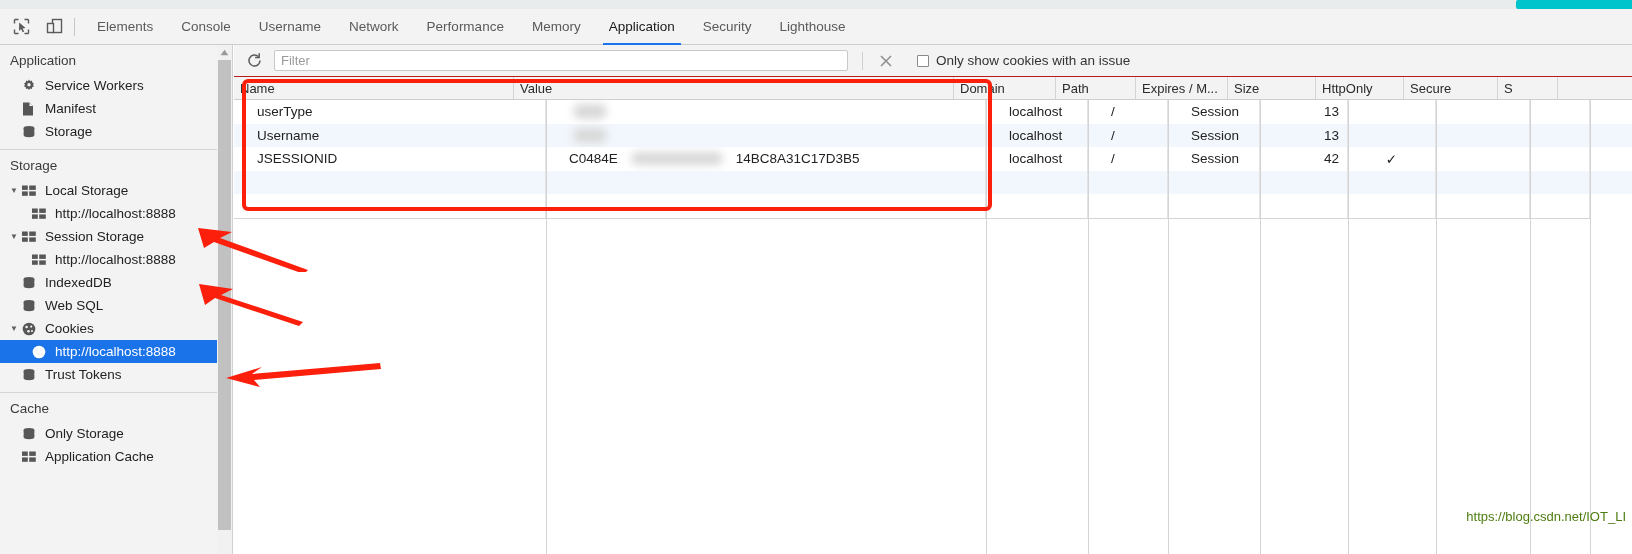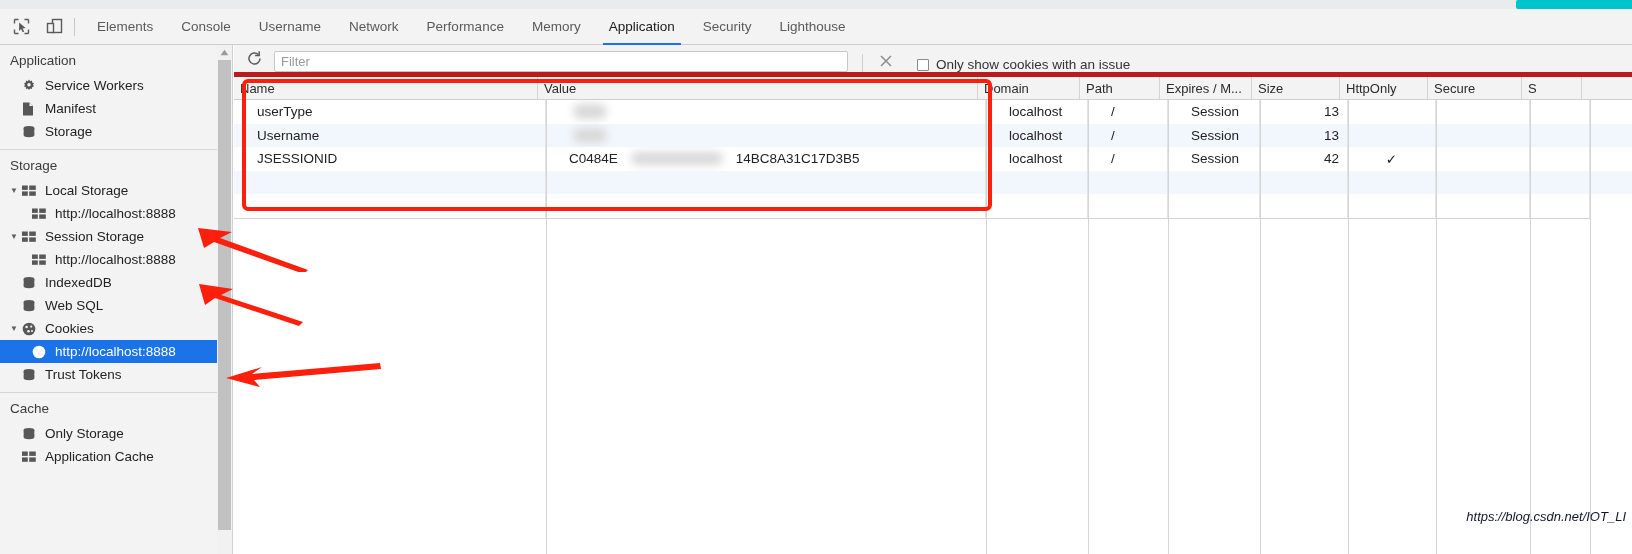--- a/index.html
+++ b/index.html
@@ -64,22 +64,22 @@
   }
   .side-scroll .thumb {
     position:absolute; left:1px; top:15px; width:13px; height:470px; background:#c1c1c1;
   }
 
   
   .panel { position:absolute; left:234px; top:45px; width:1398px; height:509px; background:#fff; }
 
   .filterbar {
     position:absolute; left:0; top:0; width:1398px; height:32px;
-    background:#f3f3f3; border-bottom:5px solid #b91c1c;
-    display:flex; align-items:flex-end;
+    background:#f3f3f3; border-bottom:1px solid #b91c1c;
+    display:flex; align-items:center;
   }
   .refresh-btn { width:28px; height:28px; margin-left:6px; display:flex; align-items:center; justify-content:center; }
   .filter-input {
     width:574px; height:21px; margin-left:6px;
     border:1px solid #c8c8c8; background:#fff; border-radius:2px;
     font-size:13px; color:#333; padding:0 6px; font-family:"Liberation Sans", sans-serif;
   }
   .filter-input::placeholder { color:#9a9a9a; }
   .fb-sep { width:1px; height:18px; background:#cfcfcf; margin:0 12px 0 14px; }
   .clear-btn { width:22px; height:22px; display:flex; align-items:center; justify-content:center; }
@@ -118,21 +118,21 @@
   }
 
   
   .redbox {
     position:absolute; border:4px solid #fb1f0c; border-radius:6px; pointer-events:none;
   }
   .arrow { position:absolute; pointer-events:none; }
   
   .watermark {
     position:absolute; right:6px; bottom:30px;
-    font-size:13px; color:#0f172a; white-space:nowrap;font-style:italic;
+    font-size:13px; color:#4d7c0f; white-space:nowrap;
   }
 </style>
 </head>
 <body>
 
 <div class="root">
 
   <div class="top-strip">
     <div class="cyan"></div>
   </div>
@@ -360,21 +360,21 @@
         </svg>
       </div>
       <div class="cb-wrap">
         <div class="cb-box"></div>
         <span class="cb-label">Only show cookies with an issue</span>
       </div>
     </div>
 
     <div class="grid">
       <div class="grid-head" id="grid-head">
-          <div class="gh-cell" style="width: 304px;">Name</div>
+          <div class="gh-cell" style="width: 280px;">Name</div>
           <div class="gh-cell" style="width: 440px;">Value</div>
           <div class="gh-cell" style="width: 102px;">Domain</div>
           <div class="gh-cell" style="width: 80px;">Path</div>
           <div class="gh-cell" style="width: 92px;">Expires / M...</div>
           <div class="gh-cell" style="width: 88px;">Size</div>
           <div class="gh-cell" style="width: 88px;">HttpOnly</div>
           <div class="gh-cell" style="width: 94px;">Secure</div>
           <div class="gh-cell" style="width: 60px;">S</div>
         </div>
       <div class="grid-body" id="grid-body">

